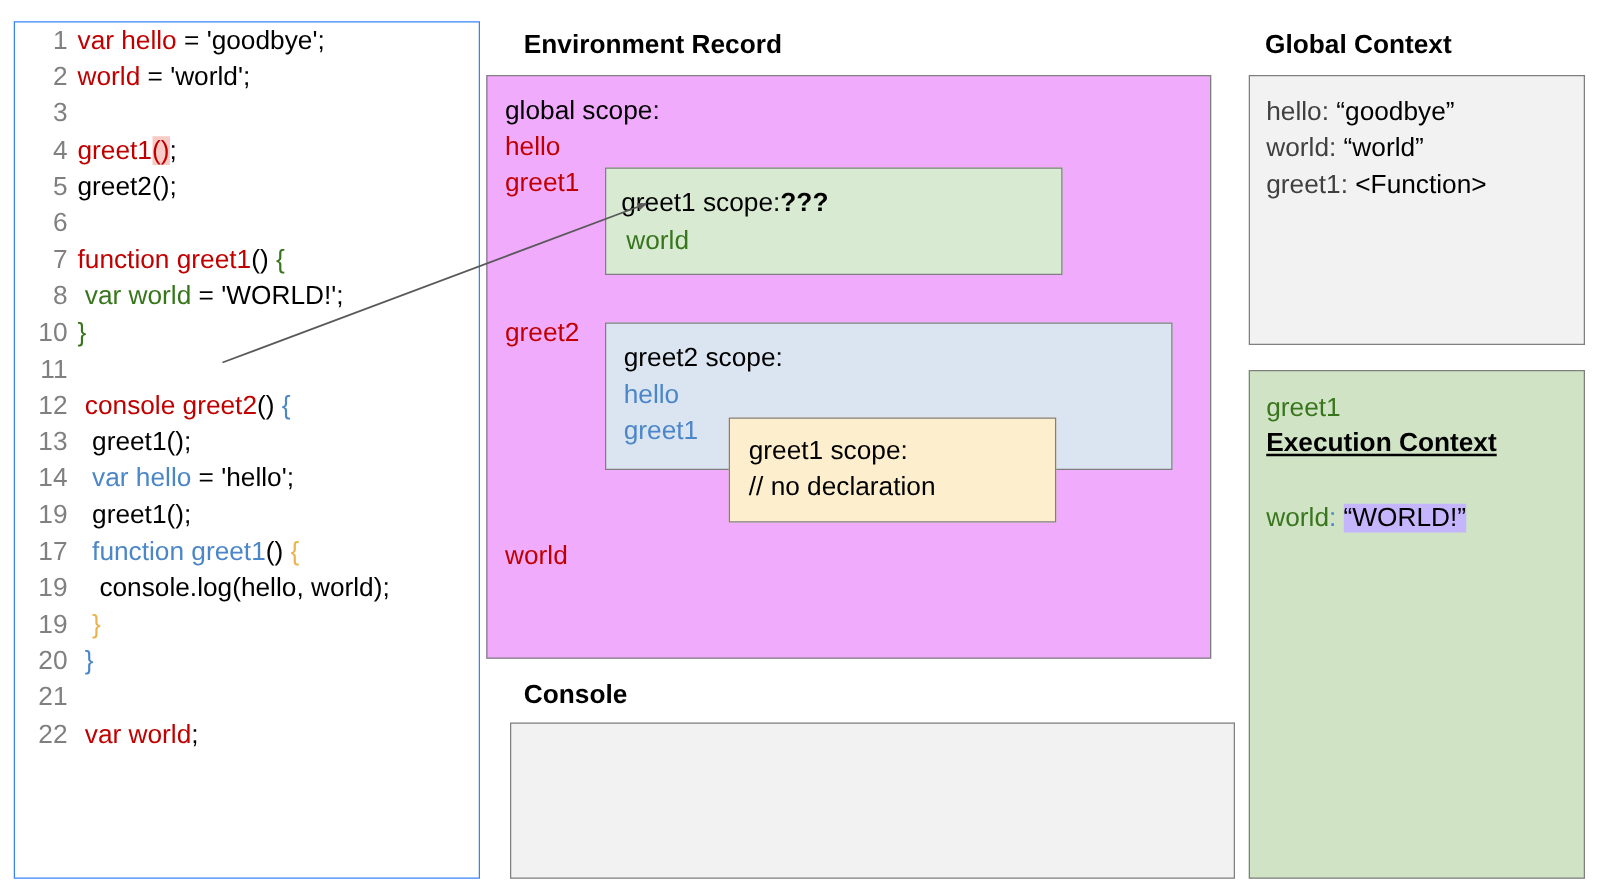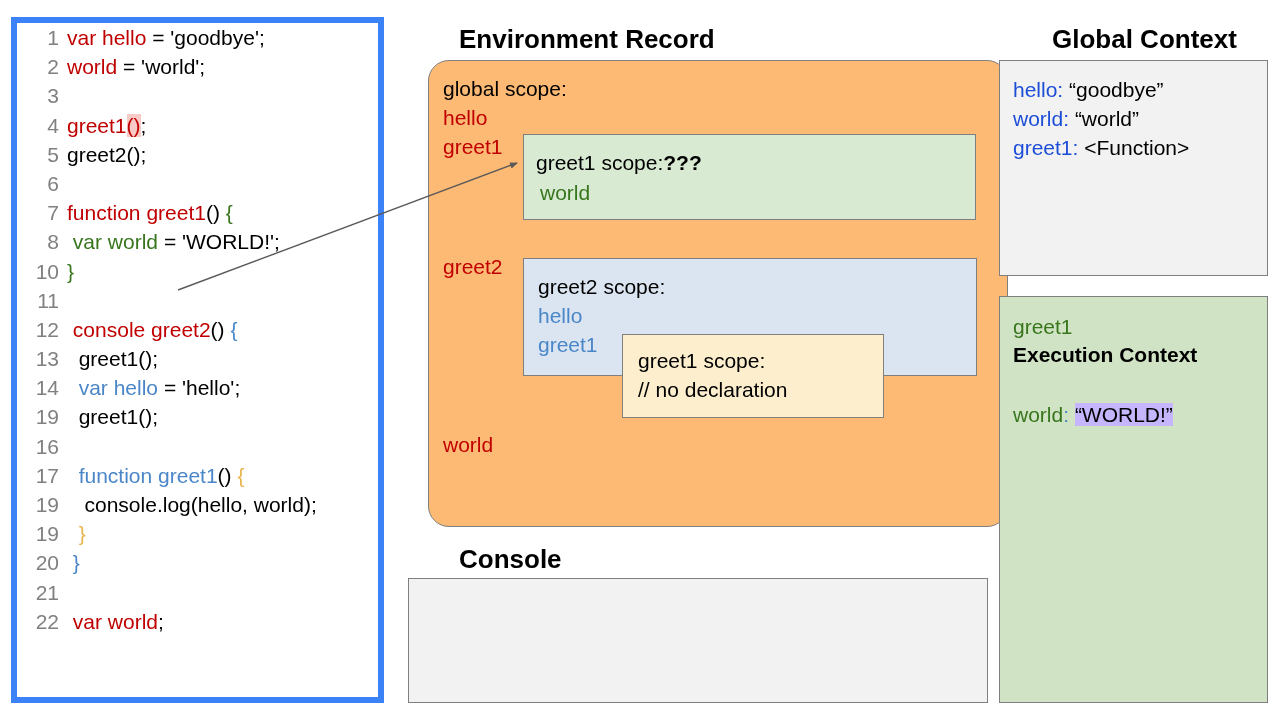--- a/index.html
+++ b/index.html
@@ -12,40 +12,39 @@
     width: 1280px;
     height: 712px;
     position: relative;
     font-family: "Liberation Sans", sans-serif;
     overflow: hidden;
   }
 
   
   .panel-title {
     position: absolute;
-    font-size: 26px;
+    font-size: 21px;
     font-weight: bold;
     color: #000000;
     white-space: nowrap;
-    margin-left: 40px;
   }
   .box {
     position: absolute;
     box-sizing: border-box;
     border: 1px solid #7f7f7f;
   }
 
   
   #code-panel {
     left: 11px;
     top: 17px;
     width: 373px;
     height: 686px;
     background: #ffffff;
-    border: 6px solid #3b82f6;
+    border: 1px solid #3b82f6;
     overflow: hidden;
   }
   .code-line {
     position: relative;
     height: 29.2px;
     line-height: 29.2px;
     font-size: 21px;
     color: #000000;
     white-space: pre;
     padding-left: 4px;
@@ -64,43 +63,42 @@
   .t-green  { color: #38761d; }
   .t-blue   { color: #4a86c8; }
   .t-gold   { color: #e8b54d; }
   .t-black  { color: #000000; }
   .hl-green { background: #d9ead3; }
   .hl-pink  { background: #f8cbc6; }
 
   
   #env-title  { left: 419px; top: 24px; }
   #env-box {
-    left: 428px; top: 60px;
+    left: 389px; top: 60px;
     width: 580px; height: 467px;
-    background: #fdba74;
-    border-radius: 21px;
+    background: #f0abfc;
   }
   #global-scope-label {
     position: absolute; left: 14px; top: 16px;
     font-size: 21px; color: #000000; white-space: nowrap;
   }
   .env-var {
     position: absolute;
     font-size: 21px;
     white-space: nowrap;
   }
   #env-hello  { left: 14px; top: 45px;  color: #c00000; }
   #env-greet1 { left: 14px; top: 74px;  color: #c00000; }
   #env-greet2 { left: 14px; top: 194px; color: #c00000; }
   #env-world  { left: 14px; top: 372px; color: #c00000; }
 
   
   #greet1-scope-box {
     left: 94px; top: 73px;
-    width: 453px; height: 86px;
+    width: 366px; height: 86px;
     background: #d9ead3;
   }
   #greet1-scope-title {
     position: absolute; left: 12px; top: 16px;
     font-size: 21px; color: #000000; white-space: nowrap;
   }
   #greet1-scope-title .qmark { font-weight: bold; }
   #greet1-scope-world {
     position: absolute; left: 16px; top: 46px;
     font-size: 21px; color: #38761d; white-space: nowrap;
@@ -151,39 +149,39 @@
   #global-ctx-title { left: 1012px; top: 24px; }
   #global-ctx-box {
     left: 999px; top: 60px;
     width: 269px; height: 216px;
     background: #f2f2f2;
   }
   .ctx-line {
     position: absolute; left: 13px;
     font-size: 21px; white-space: nowrap;
   }
-  .ctx-key { color: #1d4ed8; }
+  .ctx-key { color: #404040; }
   .ctx-val { color: #000000; }
   #gc-line-0 { top: 17px; }
   #gc-line-1 { top: 46px; text-align: right; }
   #gc-line-2 { top: 75px; }
 
   
   #exec-ctx-box {
     left: 999px; top: 296px;
     width: 269px; height: 407px;
     background: #d0e3c4;
   }
   #exec-fn-name {
     position: absolute; left: 13px; top: 18px;
     font-size: 21px; color: #38761d; white-space: nowrap;
   }
   #exec-ctx-heading {
     position: absolute; left: 13px; top: 46px;
-    font-size: 21px; font-weight: bold; color: #000000; white-space: nowrap;
+    font-size: 21px; font-weight: bold; color: #000000; white-space: nowrap; text-decoration: underline;
   }
   #exec-world-line {
     position: absolute; left: 13px; top: 106px;
     font-size: 21px; white-space: nowrap;
   }
   #exec-world-line .ec-key   { color: #38761d; }
   #exec-world-line .ec-colon { color: #4a86c8; }
   #exec-world-line .ec-val   { color: #000000; background: #c4b5fd; }
 
   
@@ -206,21 +204,20 @@
       <div class="code-line"><span class="ln">5</span><span class="t-black">greet2();</span></div>
       <div class="code-line"><span class="ln">6</span></div>
       <div class="code-line"><span class="ln">7</span><span class="t-red">function greet1</span><span class="t-black">() </span><span class="t-green">{</span></div>
       <div class="code-line"><span class="ln">8</span><span class="t-black"> </span><span class="t-green">var world</span><span class="t-black"> = 'WORLD!';</span></div>
       <div class="code-line"><span class="ln">10</span><span class="t-green">}</span></div>
       <div class="code-line"><span class="ln">11</span></div>
       <div class="code-line"><span class="ln">12</span><span class="t-black"> </span><span class="t-red">console greet2</span><span class="t-black">() </span><span class="t-blue">{</span></div>
       <div class="code-line"><span class="ln">13</span><span class="t-black">  greet1();</span></div>
       <div class="code-line"><span class="ln">14</span><span class="t-black">  </span><span class="t-blue">var hello</span><span class="t-black"> = 'hello';</span></div>
       <div class="code-line"><span class="ln">19</span><span class="t-black">  greet1();</span></div>
-      <div class="code-line"><span class="ln">16</span></div>
       <div class="code-line"><span class="ln">17</span><span class="t-black">  </span><span class="t-blue">function greet1</span><span class="t-black">() </span><span class="t-gold">{</span></div>
       <div class="code-line"><span class="ln">19</span><span class="t-black">   console.log(hello, world);</span></div>
       <div class="code-line"><span class="ln">19</span><span class="t-black">  </span><span class="t-gold">}</span></div>
       <div class="code-line"><span class="ln">20</span><span class="t-black"> </span><span class="t-blue">}</span></div>
       <div class="code-line"><span class="ln">21</span></div>
       <div class="code-line"><span class="ln">22</span><span class="t-black"> </span><span class="t-red">var world</span><span class="t-black">;</span></div>
     </div>
 </div>
 
 <div class="panel-title" id="env-title">Environment Record</div>

